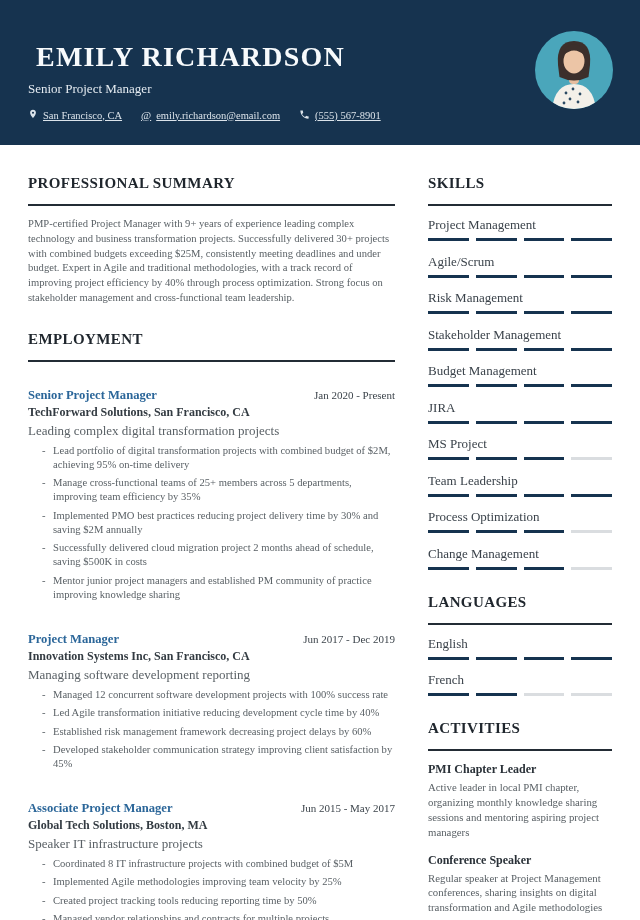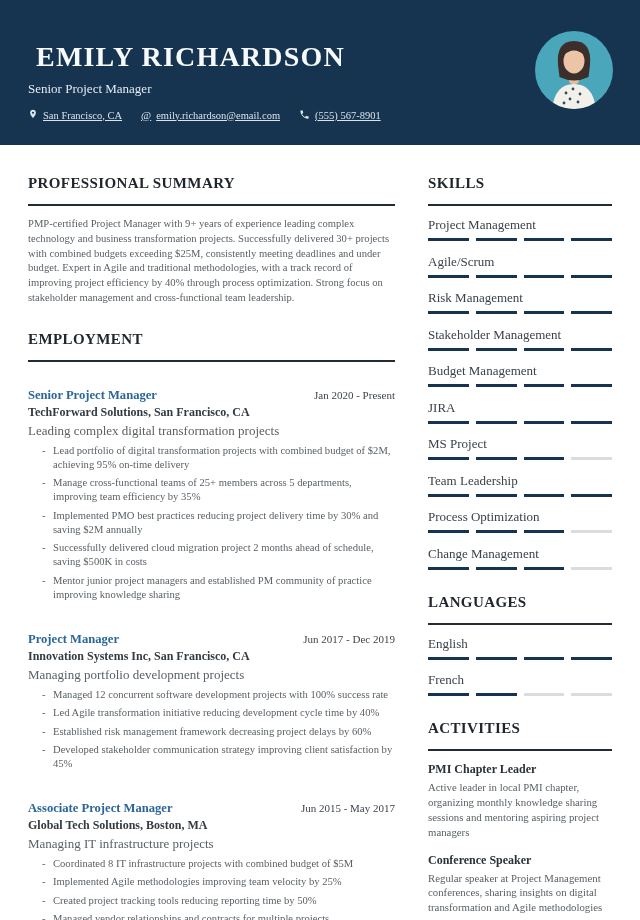--- a/index.html
+++ b/index.html
@@ -123,36 +123,36 @@
             <li>Mentor junior project managers and established PM community of practice improving knowledge sharing</li>
           </ul>
         </div>
 
         <div class="entry">
           <div class="entry-head">
             <span class="entry-title">Project Manager</span>
             <span class="entry-date">Jun 2017 - Dec 2019</span>
           </div>
           <div class="entry-company">Innovation Systems Inc, San Francisco, CA</div>
-          <div class="entry-desc">Managing portfolio development projects</div>
+          <div class="entry-desc">Managing software development reporting</div>
           <ul class="bullets">
             <li>Managed 12 concurrent software development projects with 100% success rate</li>
             <li>Led Agile transformation initiative reducing development cycle time by 40%</li>
             <li>Established risk management framework decreasing project delays by 60%</li>
             <li>Developed stakeholder communication strategy improving client satisfaction by 45%</li>
           </ul>
         </div>
 
         <div class="entry">
           <div class="entry-head">
             <span class="entry-title">Associate Project Manager</span>
             <span class="entry-date">Jun 2015 - May 2017</span>
           </div>
           <div class="entry-company">Global Tech Solutions, Boston, MA</div>
-          <div class="entry-desc">Managing IT infrastructure projects</div>
+          <div class="entry-desc">Speaker IT infrastructure projects</div>
           <ul class="bullets">
             <li>Coordinated 8 IT infrastructure projects with combined budget of $5M</li>
             <li>Implemented Agile methodologies improving team velocity by 25%</li>
             <li>Created project tracking tools reducing reporting time by 50%</li>
             <li>Managed vendor relationships and contracts for multiple projects</li>
           </ul>
         </div>
       </div>
 
       <div class="section">

